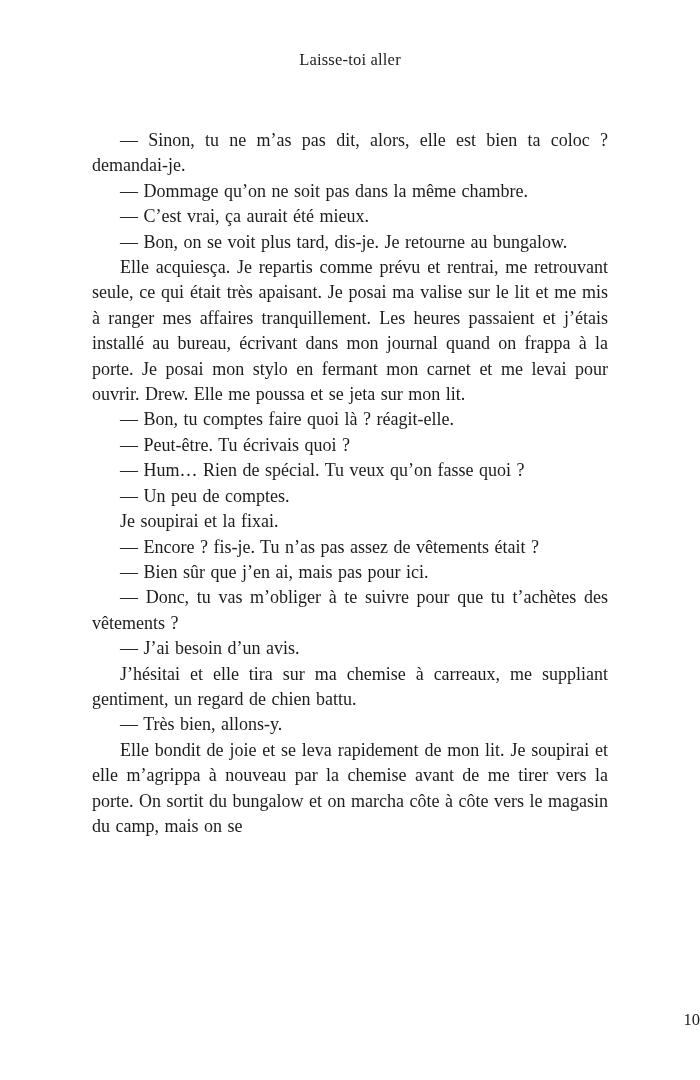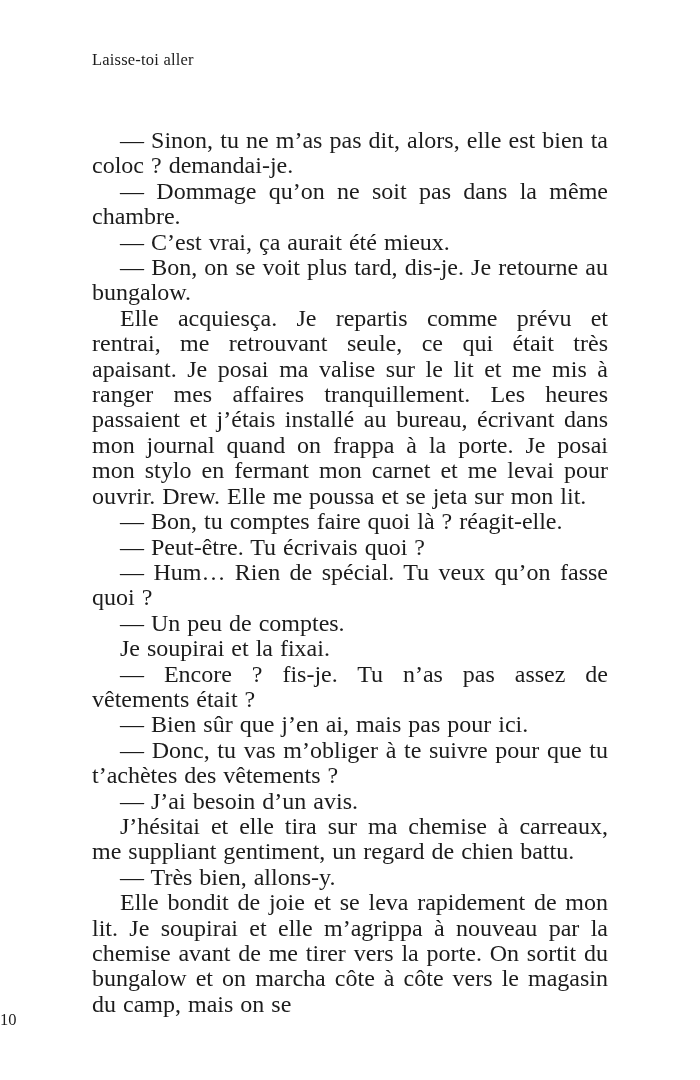--- a/index.html
+++ b/index.html
@@ -16,38 +16,39 @@
   }
   .page {
     position: relative;
     width: 700px;
     height: 1080px;
     box-sizing: border-box;
     padding: 50px 92px 0 92px;
     background: #ffffff;
   }
   .running-head {
+    text-align: center;
     font-size: 16.5px;
     letter-spacing: 0.2px;
     margin-bottom: 58px;
   }
   .body-text p {
     margin: 0;
-    font-size: 24px;
+    font-size: 18px;
     line-height: 25.4px;
     text-align: justify;
     text-indent: 28px;
     word-spacing: 1px;
   }
   .footer {
     position: absolute;
     left: 0;
     bottom: 50px;
     width: 100%;
-    text-align: left;
+    text-align: right;
     font-size: 16.5px;
   }
 </style>
 </head>
 <body>
 
 <div class="page">
   <div class="running-head">Laisse-toi aller</div>
 
   <div class="body-text">

